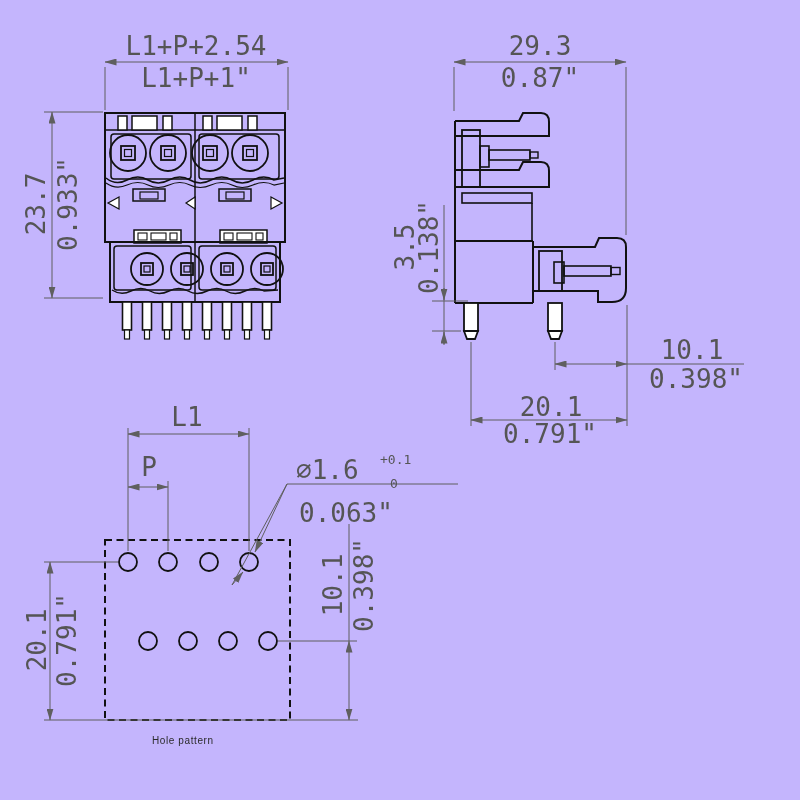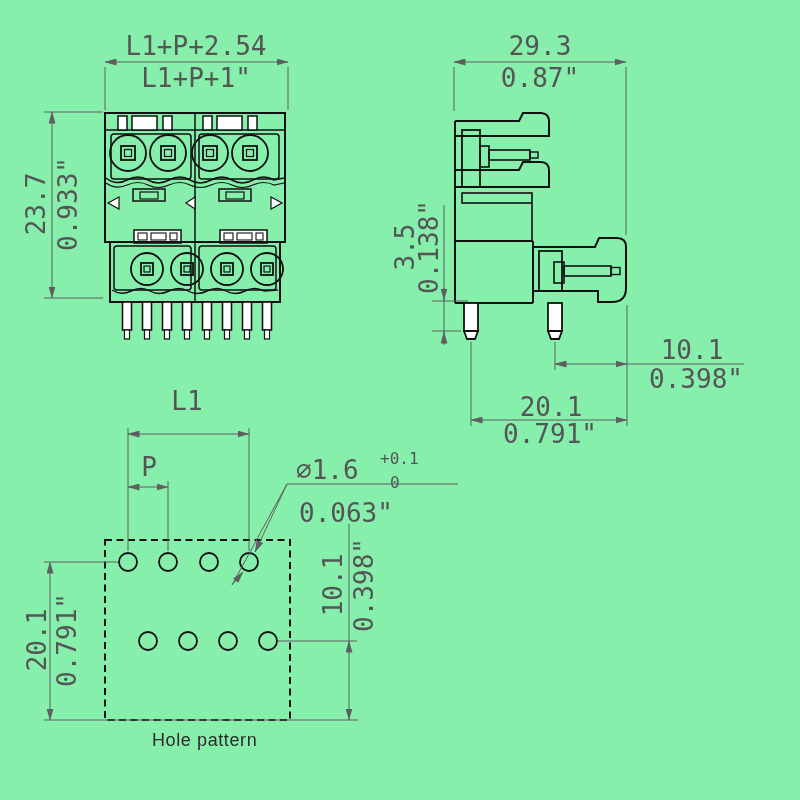--- a/index.html
+++ b/index.html
@@ -1,24 +1,24 @@
 <!DOCTYPE html>
 <html><head>
 <meta charset="utf-8">
 <style>
   html,body{margin:0;padding:0;background:#ffffff;}
-  #stage{position:relative;width:800px;height:800px;background:#86efac;overflow:hidden;
+  #stage{position:relative;width:800px;height:800px;background:#c4b5fd;overflow:hidden;
          font-family:"DejaVu Sans Mono",monospace;}
   svg{position:absolute;left:0;top:0;}
   .lbl{position:absolute;white-space:nowrap;color:#555555;font-size:26px;line-height:1;
        transform:translate(-50%,-50%);}
   .lbl.rot{transform:translate(-50%,-50%) rotate(-90deg);}
   .lbl.anchor-left{transform:translate(0,-50%);margin-top:12px;}
-  .lbl.small{font-size:16px;}
-  .caption{position:absolute;white-space:nowrap;color:#2b2b2b;font-size:18px;
+  .lbl.small{font-size:13px;}
+  .caption{position:absolute;white-space:nowrap;color:#2b2b2b;font-size:10px;
            font-family:"Liberation Sans",sans-serif;letter-spacing:0.6px;transform:translate(0,-50%);}
 </style>
 </head>
 <body>
 
 <div id="stage">
 
 <svg width="800" height="800" viewBox="0 0 800 800">
   <defs>
     <marker id="arr" viewBox="0 0 12 7" refX="11.5" refY="3.5" markerWidth="12" markerHeight="7" orient="auto-start-reverse">
@@ -224,21 +224,21 @@
 
   <div class="lbl" style="left:540px;top:46px">29.3</div>
   <div class="lbl" style="left:540px;top:78px">0.87"</div>
   <div class="lbl rot" style="left:405px;top:247px">3.5</div>
   <div class="lbl rot" style="left:429px;top:247px">0.138"</div>
   <div class="lbl" style="left:692px;top:350px">10.1</div>
   <div class="lbl" style="left:696px;top:379px">0.398"</div>
   <div class="lbl" style="left:551px;top:407px">20.1</div>
   <div class="lbl" style="left:550px;top:434px">0.791"</div>
 
-  <div class="lbl" style="left:187px;top:401px">L1</div>
+  <div class="lbl" style="left:187px;top:417px">L1</div>
   <div class="lbl" style="left:149px;top:467px">P</div>
   <div class="lbl anchor-left" style="left:296px;top:458px">⌀1.6</div>
   <div class="lbl small anchor-left" style="left:380px;top:447px">+0.1</div>
   <div class="lbl small anchor-left" style="left:390px;top:471px">0</div>
   <div class="lbl anchor-left" style="left:299px;top:501px">0.063"</div>
   <div class="lbl rot" style="left:37px;top:640px">20.1</div>
   <div class="lbl rot" style="left:67px;top:640px">0.791"</div>
   <div class="lbl rot" style="left:333px;top:585px">10.1</div>
   <div class="lbl rot" style="left:364px;top:585px">0.398"</div>
 

